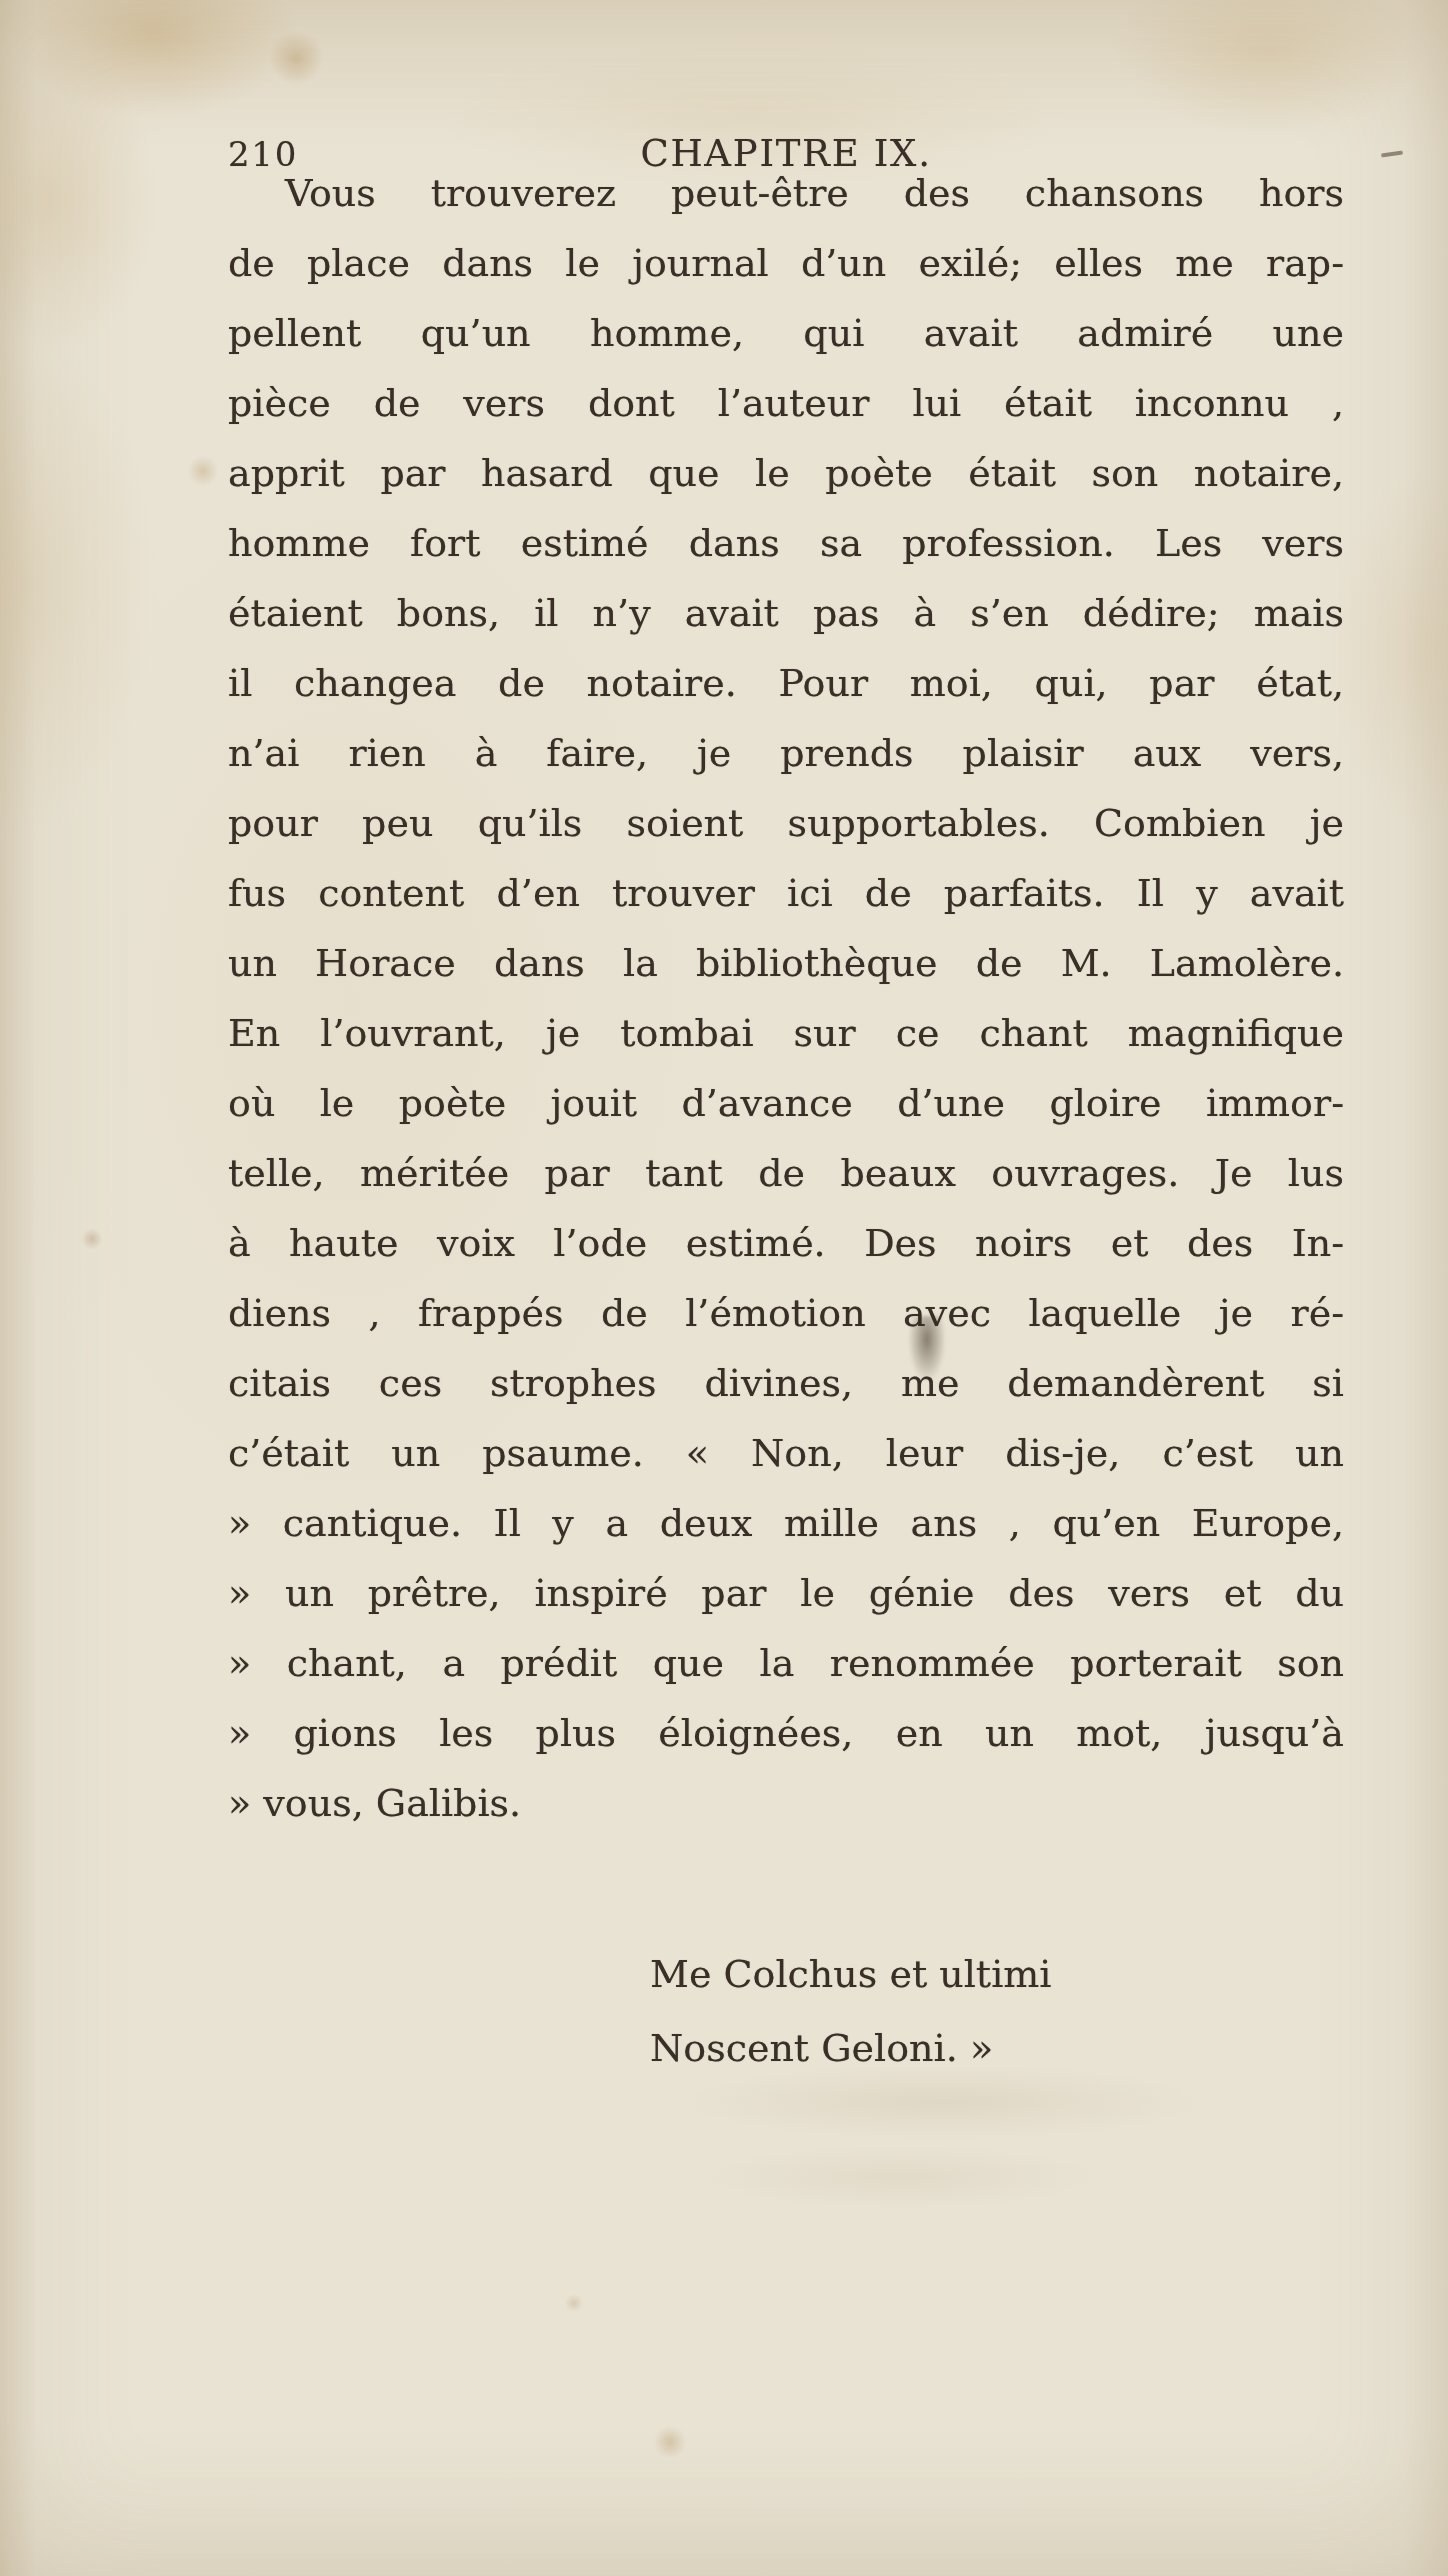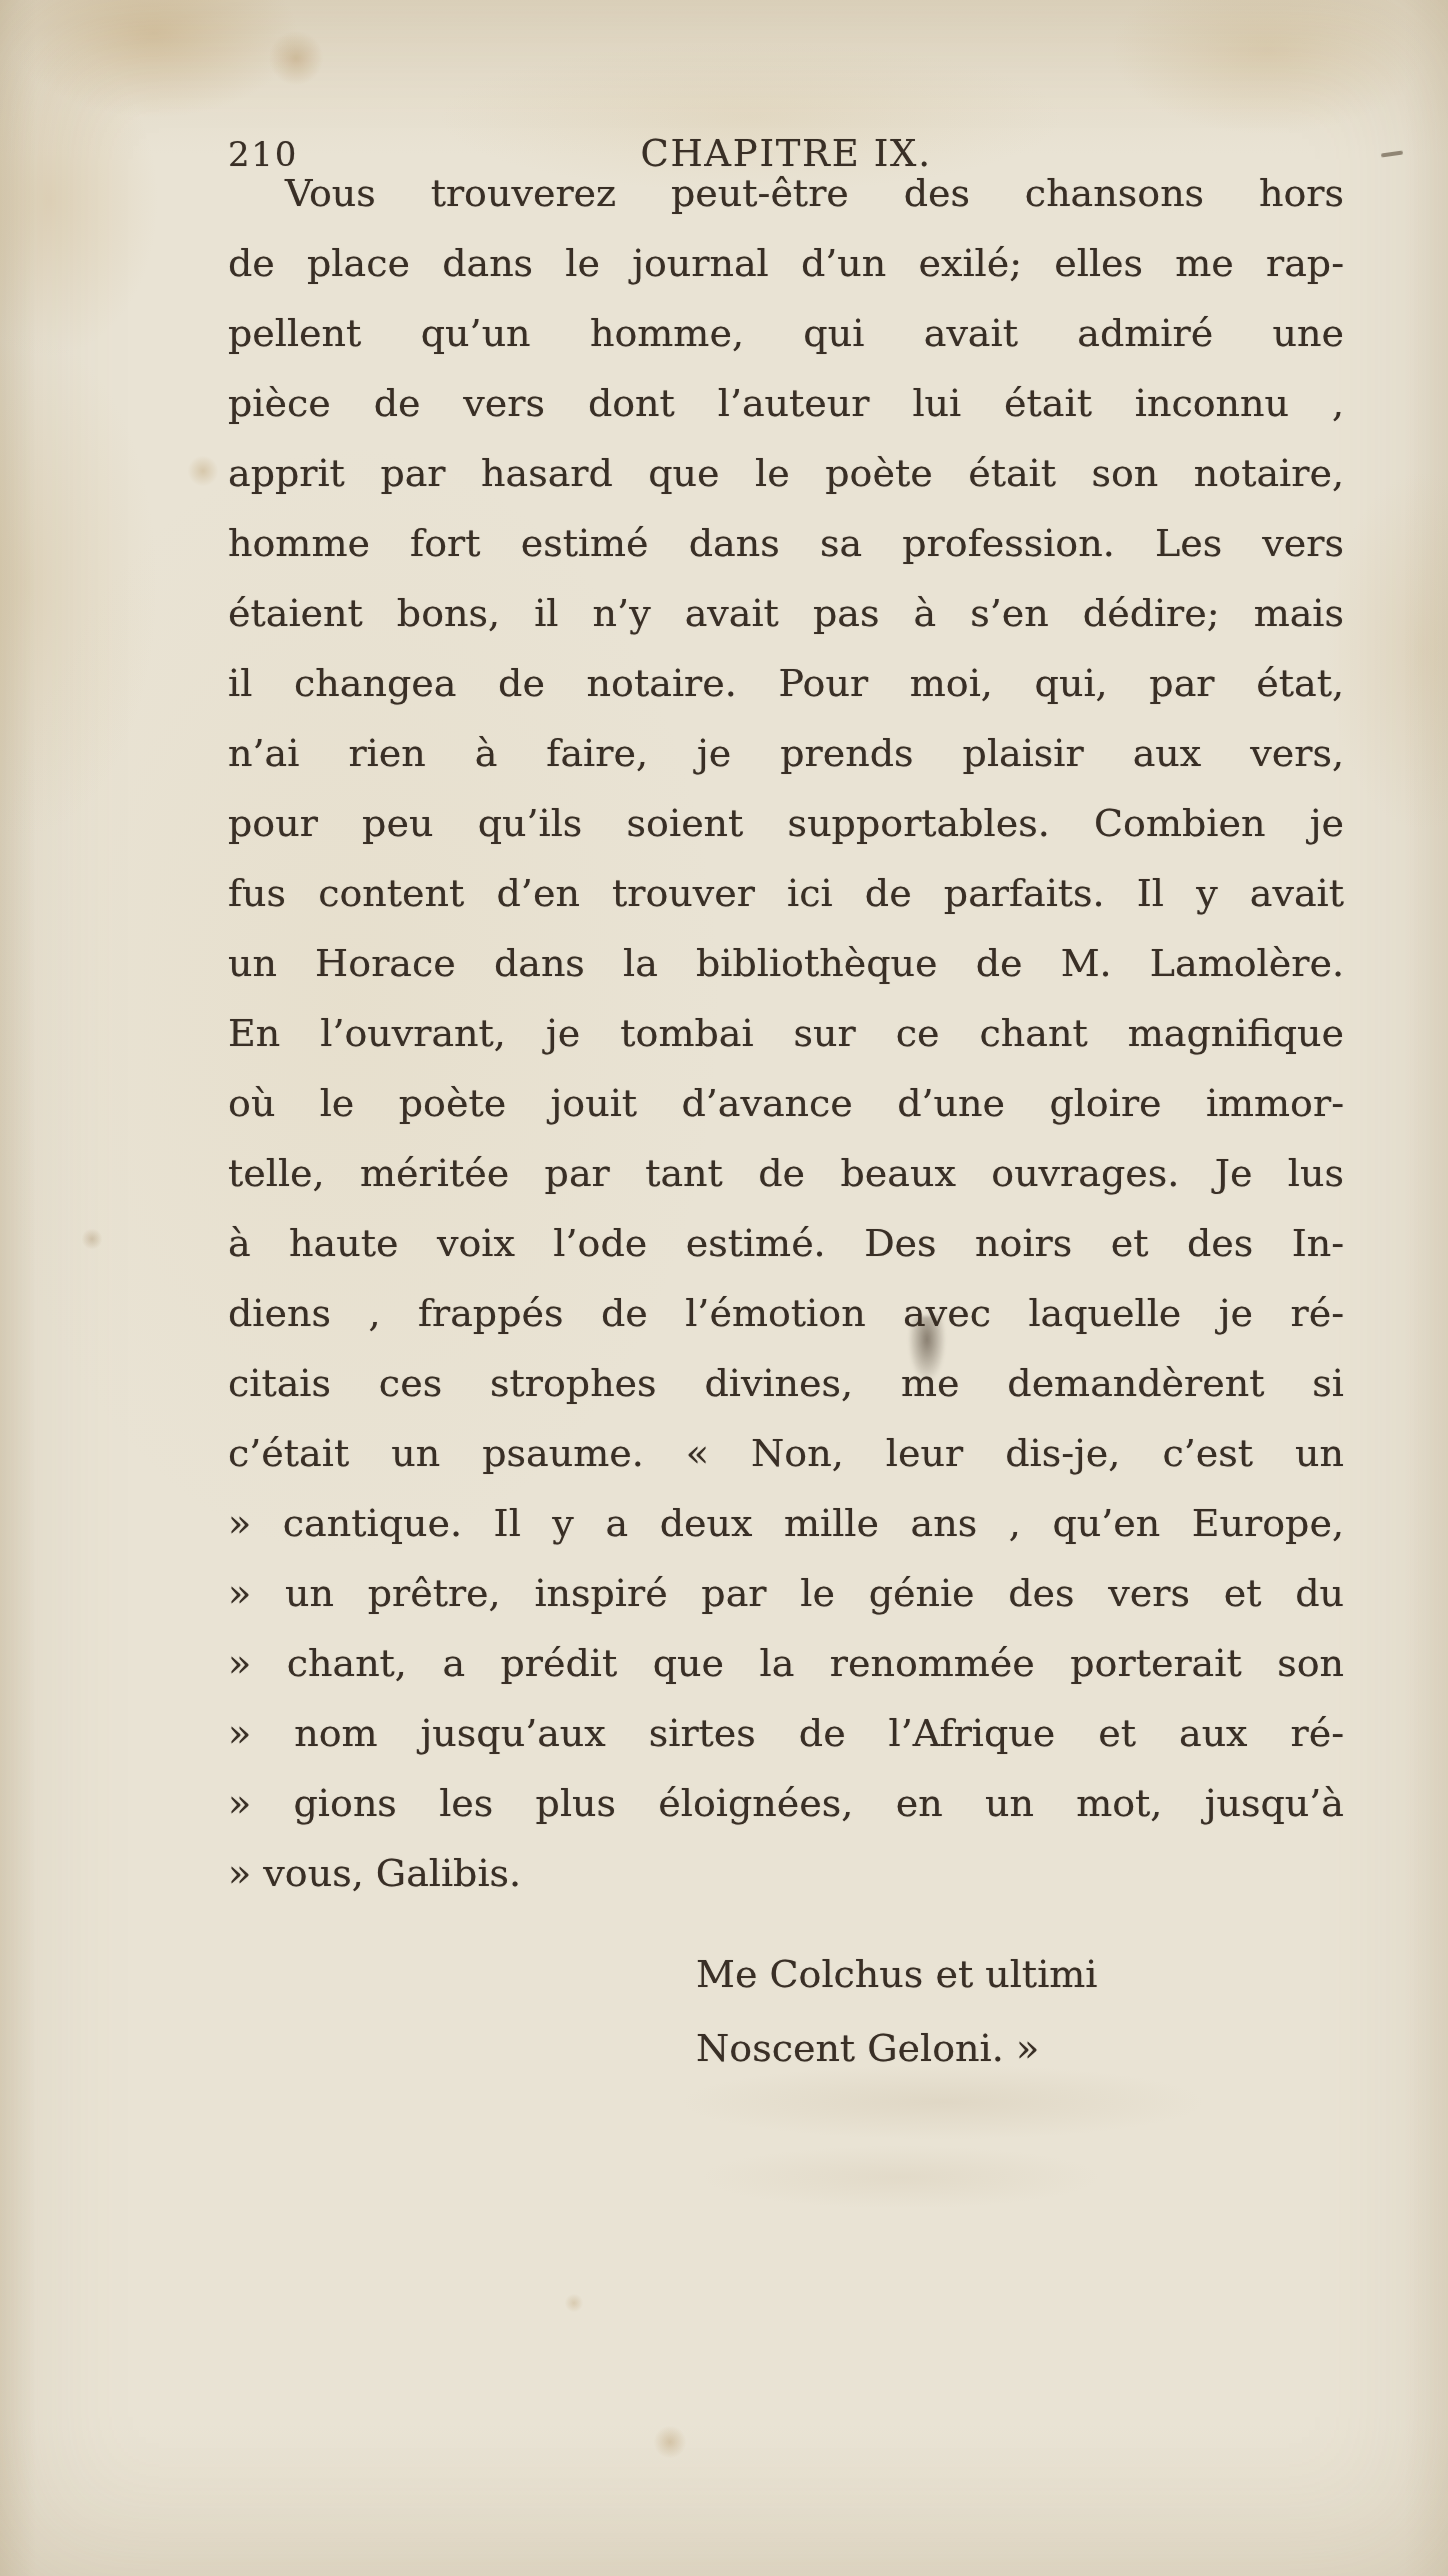--- a/index.html
+++ b/index.html
@@ -79,21 +79,20 @@
   }
   .line:first-child { text-indent: 57px; }
   .line:last-child  { text-align-last: left; }
   .quote {
     position: absolute;
     left: 650px;
     top: 1937px;
     font-size: 38px;
     line-height: 74px;
     text-shadow: 0 0 0.8px rgba(57,47,38,0.5);
-    margin-left: 46px;
   }
   .smudge {
     position: absolute;
     left: 908px;
     top: 1316px;
     width: 38px;
     height: 67px;
     background: radial-gradient(ellipse at 50% 35%, rgba(55,42,28,0.55), rgba(55,42,28,0) 70%);
     filter: blur(1.7px);
   }
@@ -134,21 +133,20 @@
       <div class="line">En l’ouvrant, je tombai sur ce chant magnifique</div>
       <div class="line">où le poète jouit d’avance d’une gloire immor-</div>
       <div class="line">telle, méritée par tant de beaux ouvrages. Je lus</div>
       <div class="line">à haute voix l’ode estimé. Des noirs et des In-</div>
       <div class="line">diens , frappés de l’émotion avec laquelle je ré-</div>
       <div class="line">citais ces strophes divines, me demandèrent si</div>
       <div class="line">c’était un psaume. « Non, leur dis-je, c’est un</div>
       <div class="line">» cantique. Il y a deux mille ans , qu’en Europe,</div>
       <div class="line">» un prêtre, inspiré par le génie des vers et du</div>
       <div class="line">» chant, a prédit que la renommée porterait son</div>
-      <div class="line">» nom jusqu’aux sirtes de l’Afrique et aux ré-</div>
       <div class="line">» gions les plus éloignées, en un mot, jusqu’à</div>
       <div class="line">» vous, Galibis.</div>
     </div>
 
   <div class="quote">
       <div class="quote-line">Me Colchus et ultimi</div>
       <div class="quote-line">Noscent Geloni. »</div>
     </div>
 
   <div class="smudge"></div>

